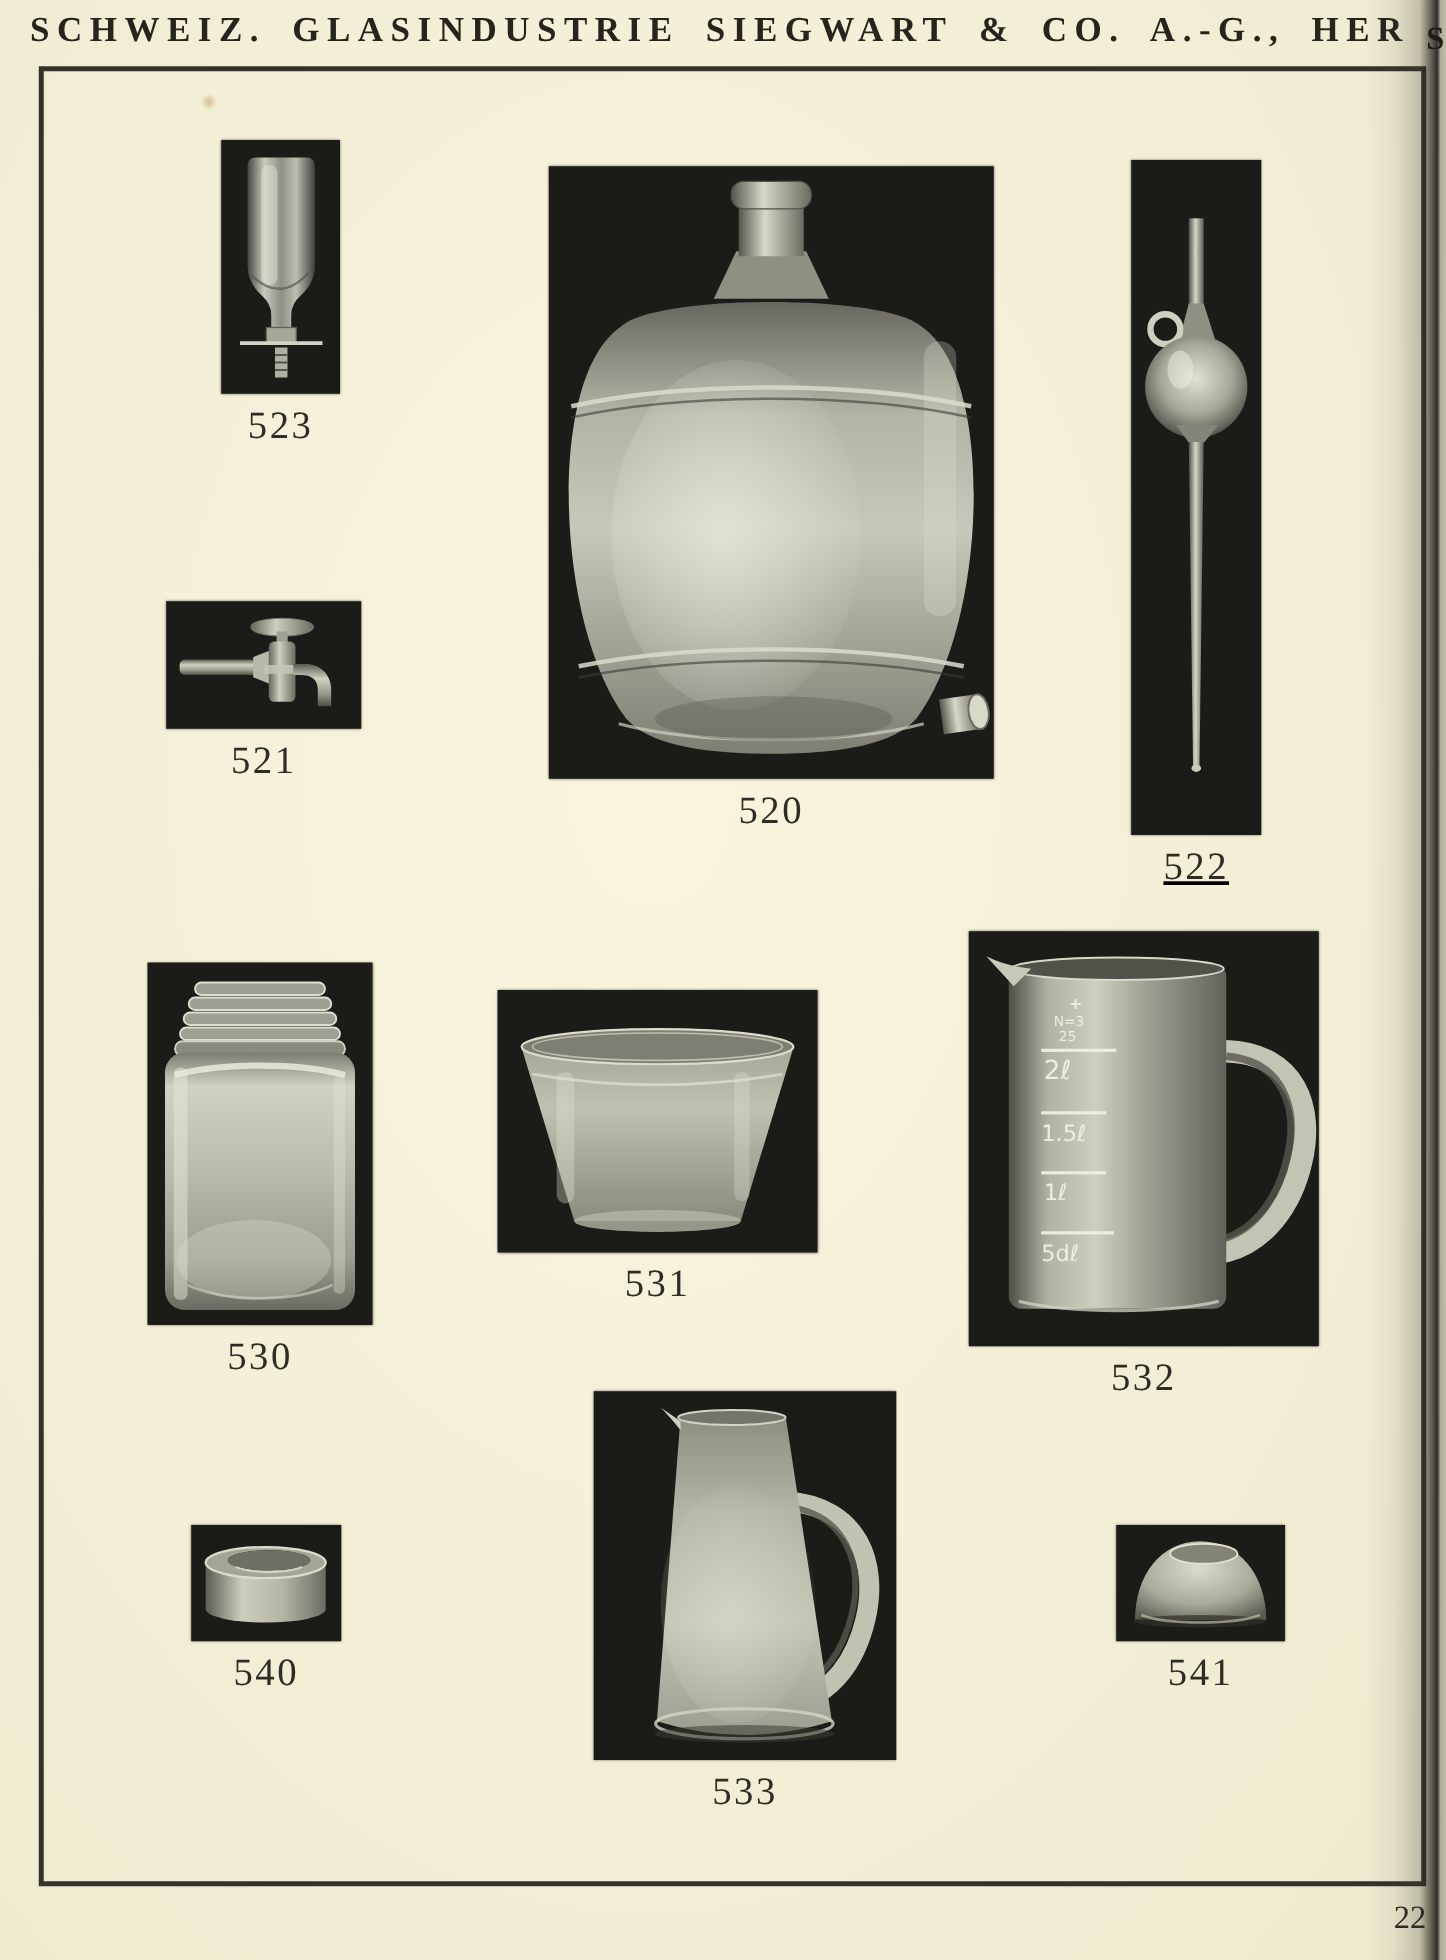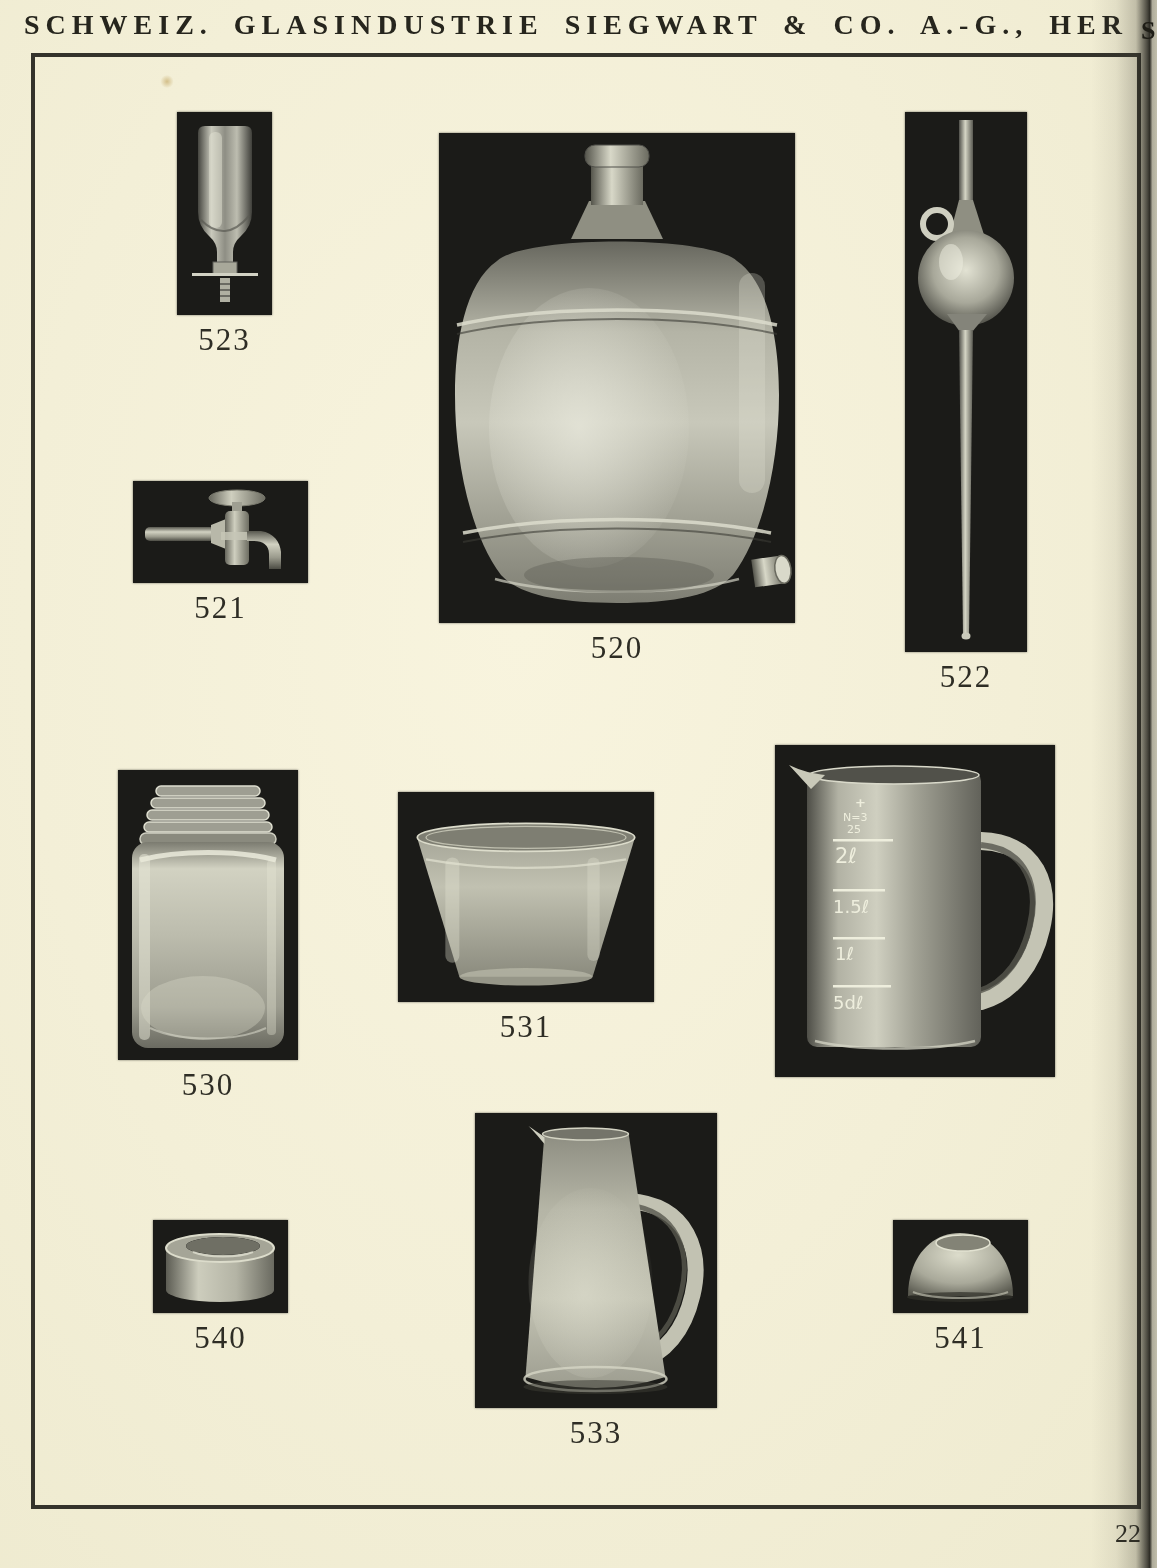--- a/index.html
+++ b/index.html
@@ -73,21 +73,21 @@
         <g stroke="#55554e" stroke-width="1.5">
             <line x1="43" y1="172" x2="53" y2="172"></line>
             <line x1="43" y1="178" x2="53" y2="178"></line>
             <line x1="43" y1="184" x2="53" y2="184"></line>
           </g>
       </svg>
     </div>
     <div class="fig-label">523</div>
   </div>
 
-  <div class="fig" style="left:133px;top:481px;width:175px;">
+  <div class="fig" style="left:133px;top:481px;width:156px;">
     <div class="photo" style="height:102px;">
       <svg viewBox="0 0 175 102">
         <defs>
           <linearGradient id="g521" x1="0" y1="0" x2="0" y2="1">
             <stop offset="0" stop-color="#58584f"></stop>
               <stop offset="0.35" stop-color="#d2d2c2"></stop>
             <stop offset="0.7" stop-color="#9a9a8c"></stop>
               <stop offset="1" stop-color="#4c4c44"></stop>
           </linearGradient>
           <linearGradient id="g521b" x1="0" y1="0" x2="1" y2="0">
@@ -143,21 +143,21 @@
         <ellipse cx="180" cy="442" rx="95" ry="18" fill="#55554c" opacity="0.35"></ellipse>
         <g transform="rotate(-8 332 438)">
           <rect x="314" y="424" width="30" height="28" fill="url(#g520n)"></rect>
           <ellipse cx="344" cy="438" rx="8" ry="14" fill="#d9d9ca" stroke="#6a6a5f" stroke-width="1.5"></ellipse>
         </g>
       </svg>
     </div>
     <div class="fig-label">520</div>
   </div>
 
-  <div class="fig" style="left:905px;top:112px;width:122px;">
+  <div class="fig" style="left:905px;top:128px;width:104px;text-decoration:underline;">
     <div class="photo" style="height:540px;">
       <svg viewBox="0 0 122 540">
         <defs>
           <radialGradient id="g522r" cx="0.5" cy="0.42" r="0.62">
             <stop offset="0" stop-color="#e2e2d3"></stop>
               <stop offset="0.55" stop-color="#a8a89a"></stop>
             <stop offset="1" stop-color="#46463f"></stop>
           </radialGradient>
           <linearGradient id="g522t" x1="0" y1="0" x2="1" y2="0">
             <stop offset="0" stop-color="#50504a"></stop>
@@ -256,23 +256,24 @@
           <text x="60" y="118" font-size="21">2ℓ</text>
           <rect x="58" y="144" width="52" height="2.5"></rect>
           <text x="58" y="168" font-size="18">1.5ℓ</text>
           <rect x="58" y="192" width="52" height="2.5"></rect>
           <text x="60" y="215" font-size="18">1ℓ</text>
           <rect x="58" y="240" width="58" height="2.5"></rect>
           <text x="58" y="264" font-size="18">5dℓ</text>
         </g>
       </svg>
     </div>
-  </div>
-
-  <div class="fig" style="left:153px;top:1220px;width:135px;">
+    <div class="fig-label">532</div>
+  </div>
+
+  <div class="fig" style="left:153px;top:1220px;width:120px;">
     <div class="photo" style="height:93px;">
       <svg viewBox="0 0 135 93">
         <defs>
           <linearGradient id="g540h" x1="0" y1="0" x2="1" y2="0">
             <stop offset="0" stop-color="#5c5c53"></stop>
               <stop offset="0.3" stop-color="#cdcdbd"></stop>
             <stop offset="0.65" stop-color="#b4b4a5"></stop>
               <stop offset="1" stop-color="#6a6a60"></stop>
           </linearGradient>
         </defs>

